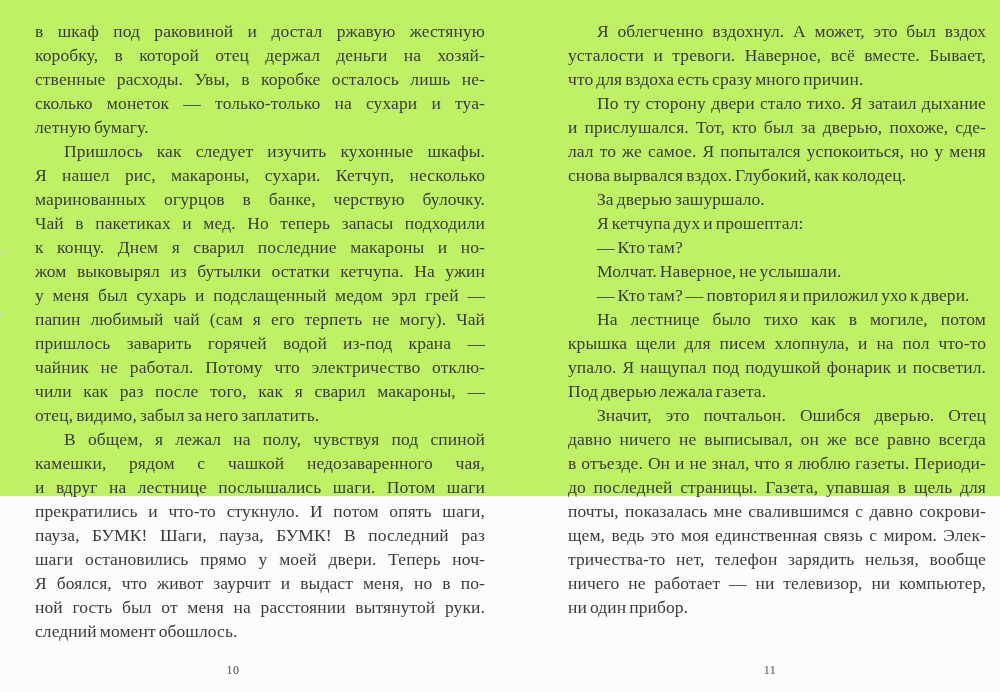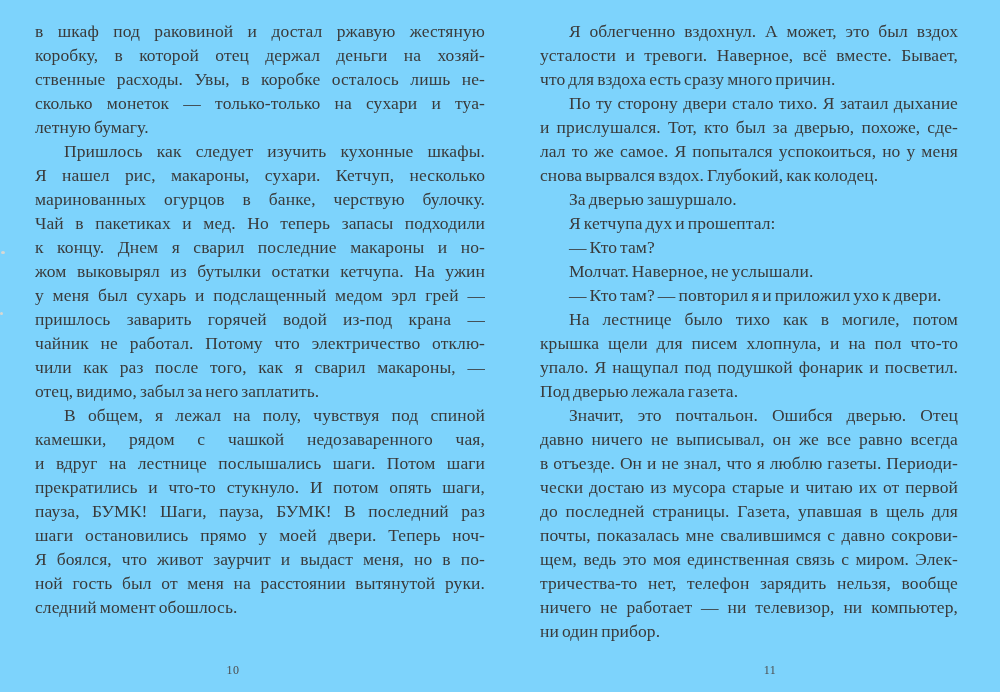--- a/index.html
+++ b/index.html
@@ -9,30 +9,30 @@
   body {
     width: 1000px;
     height: 692px;
     background: #fcfcfa;
     font-family: "Liberation Serif", "DejaVu Serif", serif;
     overflow: hidden;
   }
   .spread {
     position: relative;
     width: 1000px;
-    height: 692px;
-    background: #7dd3fc;
+    height: 496px;
+    background: #bef264;
   }
   .page {
     position: absolute;
     top: 0;
     height: 692px;
   }
   .page-left  { left: 35px;  width: 450px; }
-  .page-right { left: 540px; width: 418px; }
+  .page-right { left: 568px; width: 418px; }
 
   .text-block {
     position: absolute;
     top: 19px;
     left: 0;
     right: 0;
     color: #3a3a3a;
     font-size: 17.5px;
     line-height: 24px;
     word-spacing: -1.5px;
@@ -83,20 +83,21 @@
           <div class="line last">летную бумагу.</div>
         </div>
         <div class="para indent">
           <div class="line first">Пришлось как следует изучить кухонные шкафы.</div>
           <div class="line">Я нашел рис, макароны, сухари. Кетчуп, несколько</div>
           <div class="line">маринованных огурцов в банке, черствую булочку.</div>
           <div class="line">Чай в пакетиках и мед. Но теперь запасы подходили</div>
           <div class="line">к концу. Днем я сварил последние макароны и но-</div>
           <div class="line">жом выковырял из бутылки остатки кетчупа. На ужин</div>
           <div class="line">у меня был сухарь и подслащенный медом эрл грей —</div>
+          <div class="line">папин любимый чай (сам я его терпеть не могу). Чай</div>
           <div class="line">пришлось заварить горячей водой из-под крана —</div>
           <div class="line">чайник не работал. Потому что электричество отклю-</div>
           <div class="line">чили как раз после того, как я сварил макароны, —</div>
           <div class="line last">отец, видимо, забыл за него заплатить.</div>
         </div>
         <div class="para indent">
           <div class="line first">В общем, я лежал на полу, чувствуя под спиной</div>
           <div class="line">камешки, рядом с чашкой недозаваренного чая,</div>
           <div class="line">и вдруг на лестнице послышались шаги. Потом шаги</div>
           <div class="line">прекратились и что-то стукнуло. И потом опять шаги,</div>
@@ -140,21 +141,20 @@
         <div class="para indent">
           <div class="line first">На лестнице было тихо как в могиле, потом</div>
           <div class="line">крышка щели для писем хлопнула, и на пол что-то</div>
           <div class="line">упало. Я нащупал под подушкой фонарик и посветил.</div>
           <div class="line last">Под дверью лежала газета.</div>
         </div>
         <div class="para indent">
           <div class="line first">Значит, это почтальон. Ошибся дверью. Отец</div>
           <div class="line">давно ничего не выписывал, он же все равно всегда</div>
           <div class="line">в отъезде. Он и не знал, что я люблю газеты. Периоди-</div>
-          <div class="line">чески достаю из мусора старые и читаю их от первой</div>
           <div class="line">до последней страницы. Газета, упавшая в щель для</div>
           <div class="line">почты, показалась мне свалившимся с давно сокрови-</div>
           <div class="line">щем, ведь это моя единственная связь с миром. Элек-</div>
           <div class="line">тричества-то нет, телефон зарядить нельзя, вообще</div>
           <div class="line">ничего не работает — ни телевизор, ни компьютер,</div>
           <div class="line last">ни один прибор.</div>
         </div>
       </div>
   </div>
 

